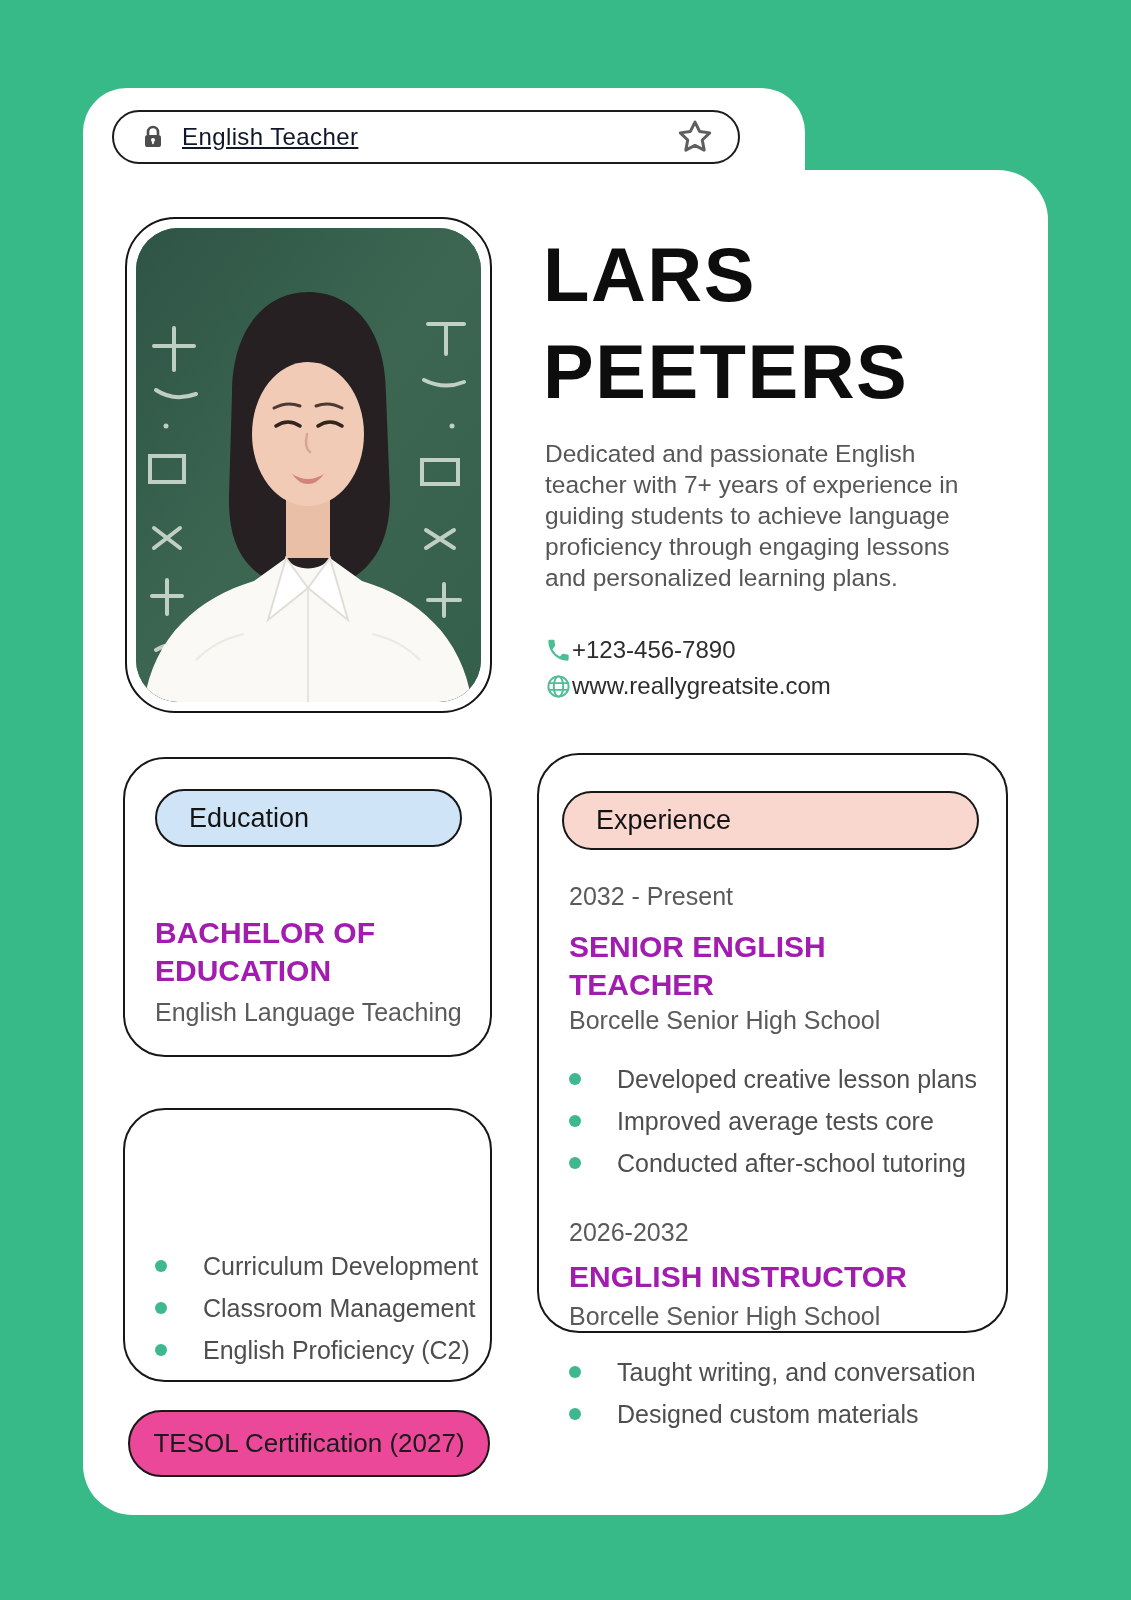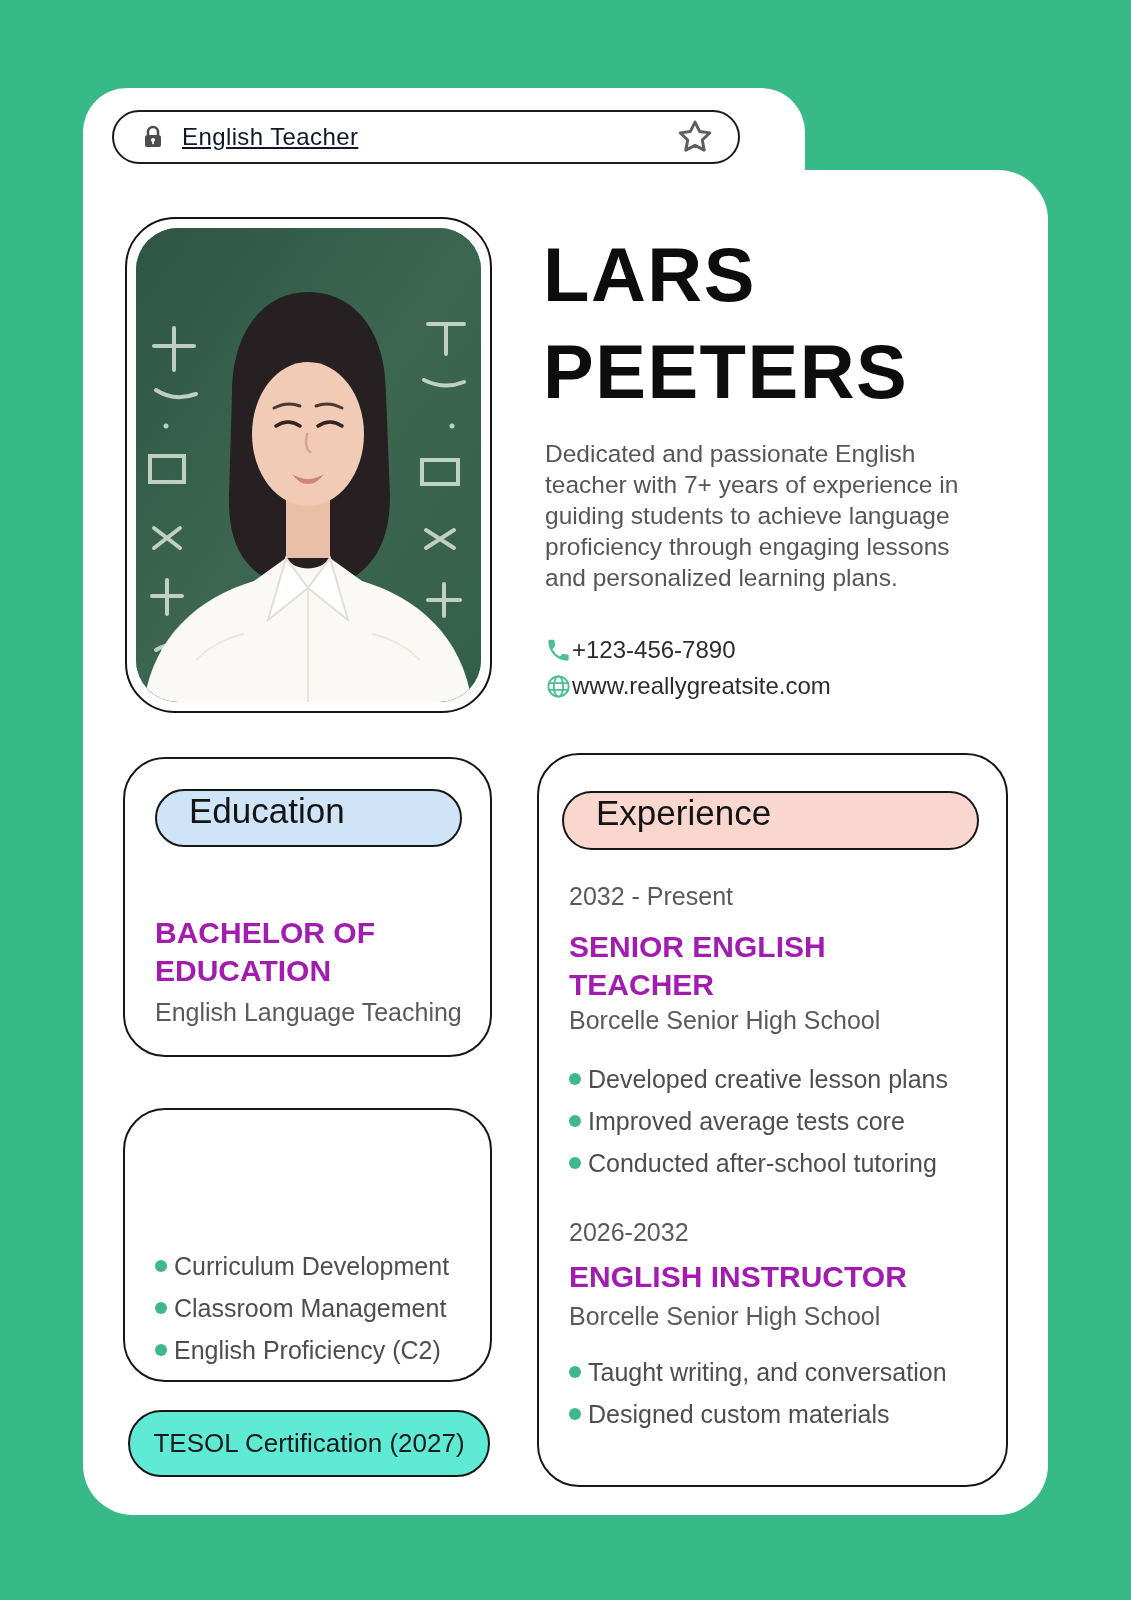--- a/index.html
+++ b/index.html
@@ -30,51 +30,51 @@
   .summary { position:absolute; left:545px; top:438px; width:438px; font-size:24.5px; line-height:31px; color:#565656; }
   .contact-row { position:absolute; left:545px; display:flex; align-items:center; gap:0; font-size:24px; color:#2d2d2d; }
   .contact-phone { top:636px; }
   .contact-web { top:672px; }
   .contact-icon { width:27px; height:27px; flex:none; }
 
   
   .card { position:absolute; background:#fff; border:2.5px solid #171717; border-radius:42px; box-sizing:border-box; }
   .card-education  { left:123px; top:757px;  width:369px; height:300px; }
   .card-skills     { left:123px; top:1108px; width:369px; height:274px; }
-  .card-experience { left:537px; top:753px;  width:471px; height:734px; }
+  .card-experience { left:537px; top:753px;  width:471px; height:580px; }
 
   .pill { position:absolute; border:2.5px solid #171717; border-radius:30px; box-sizing:border-box;
-          display:flex; padding-left:32px; font-size:35px; color:#141414; }
+          display:flex; align-items:center; padding-left:32px; font-size:27px; color:#141414; }
   .pill-education  { left:30px; top:30px; width:307px; height:58px; background:#CFE4F7; }
   .pill-skills     { left:30px; top:32px; width:307px; height:58px; background:#F7DCF6; }
   .pill-experience { left:23px; top:36px; width:417px; height:59px; background:#F9D7CF; }
 
   .muted  { position:absolute; left:30px; font-size:25px; color:#5a5a5a; }
   .strong { position:absolute; left:30px; font-size:30px; font-weight:700; color:#a21caf; line-height:38px; }
 
   .edu-school { top:117px; }
   .edu-degree { top:155px; width:320px; }
   .edu-field  { top:239px; }
 
   .bullets { position:absolute; left:30px; }
-  .bullet-row { display:flex; align-items:center; gap:7px; height:30px; margin-bottom:12px; font-size:25px; color:#4e4e4e; }
+  .bullet-row { display:flex; align-items:center; gap:36px; height:30px; margin-bottom:12px; font-size:25px; color:#4e4e4e; }
   .dot { width:12px; height:12px; border-radius:50%; background:#3FB890; flex:none; }
 
   .skills-list { top:120px;margin-top:21px; }
 
   .xp-period1 { top:127px; }
   .xp-title1  { top:173px; width:370px; }
   .xp-org1    { top:251px; }
   .xp-bullets1 { top:309px; }
   .xp-period2 { top:463px; }
   .xp-title2  { top:503px; width:430px; }
   .xp-org2    { top:547px; }
   .xp-bullets2 { top:602px; }
 
-  .cert-pill { position:absolute; left:128px; top:1410px; width:362px; height:67px; background:#5eead4;
+  .cert-pill { position:absolute; left:128px; top:1410px; width:362px; height:67px; background:#ec4899;
                border:2.5px solid #171717; border-radius:34px; box-sizing:border-box;
                display:flex; align-items:center; justify-content:center; font-size:26px; color:#1b1b1b;text-align:right; }
 </style>
 </head>
 <body>
 
 <div class="canvas">
 
   <div class="sheet-tab"></div>
   <div class="sheet-main"></div>

